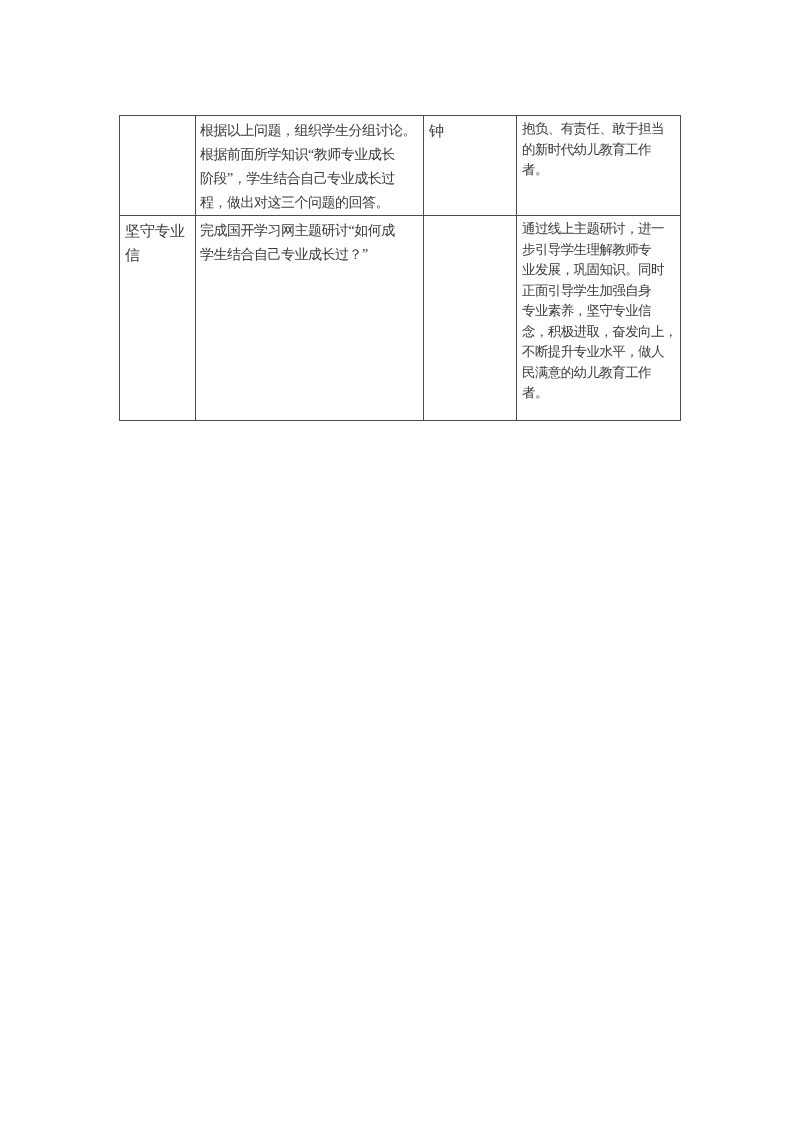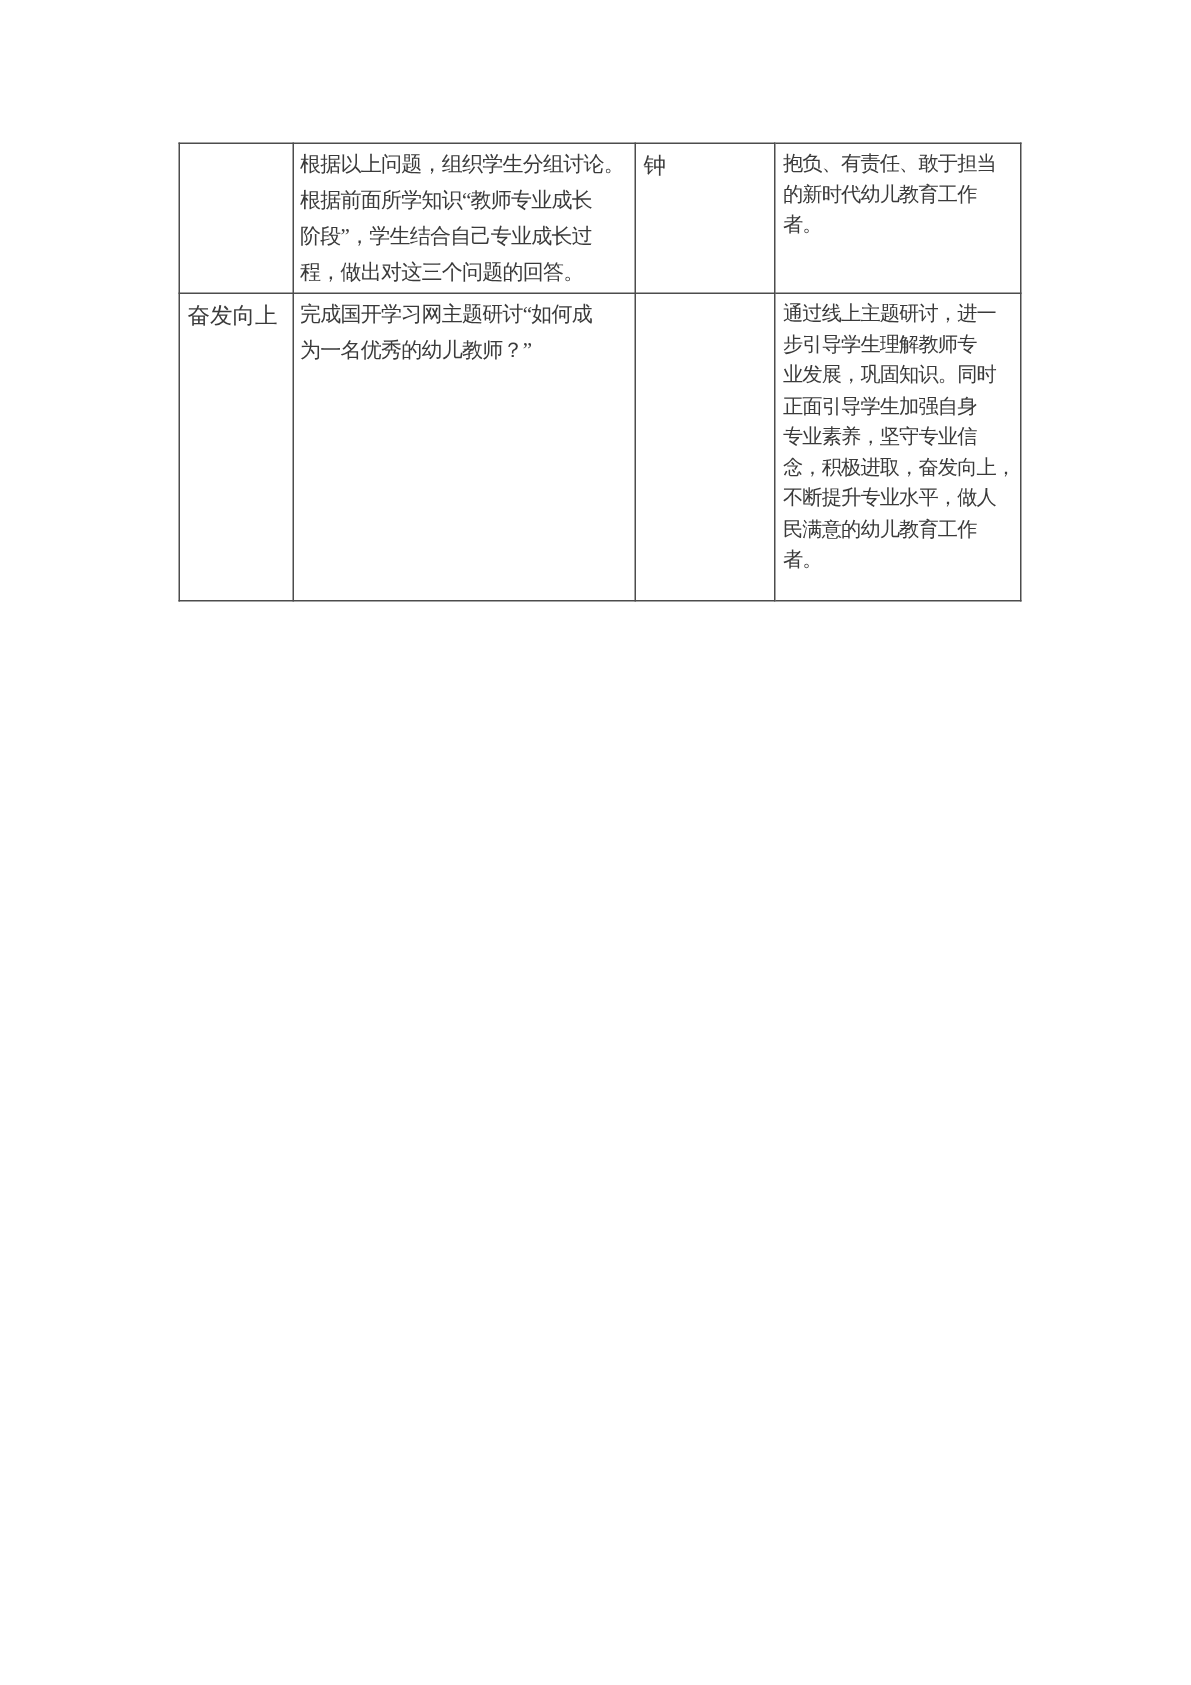--- a/index.html
+++ b/index.html
@@ -11,20 +11,21 @@
     height: 1123px;
     background: #ffffff;
     position: relative;
     font-family: "Liberation Serif", "DejaVu Serif", serif;
   }
   .page {
     position: absolute;
     inset: 0;
     background: #ffffff;
     overflow: hidden;
+    margin-top: 20px;
   }
   table.lesson-table {
     position: absolute;
     left: 119px;
     top: 95px;
     width: 561px;
     border-collapse: collapse;
     table-layout: fixed;
     color: #3a3a3a;
   }
@@ -76,23 +77,23 @@
         <td class="c2">根据以上问题，组织学生分组讨论。
 根据前面所学知识“教师专业成长
 阶段”，学生结合自己专业成长过
 程，做出对这三个问题的回答。</td>
         <td class="c3">钟</td>
         <td class="c4">抱负、有责任、敢于担当
 的新时代幼儿教育工作
 者。</td>
       </tr>
       <tr class="r2">
-        <td class="c1">奋发向上</td>
+        <td class="c1">坚守专业信</td>
         <td class="c2">完成国开学习网主题研讨“如何成
-为一名优秀的幼儿教师？”</td>
+学生结合自己专业成长过？”</td>
         <td class="c3"></td>
         <td class="c4">通过线上主题研讨，进一
 步引导学生理解教师专
 业发展，巩固知识。同时
 正面引导学生加强自身
 专业素养，坚守专业信
 念，积极进取，奋发向上，
 不断提升专业水平，做人
 民满意的幼儿教育工作
 者。</td>

